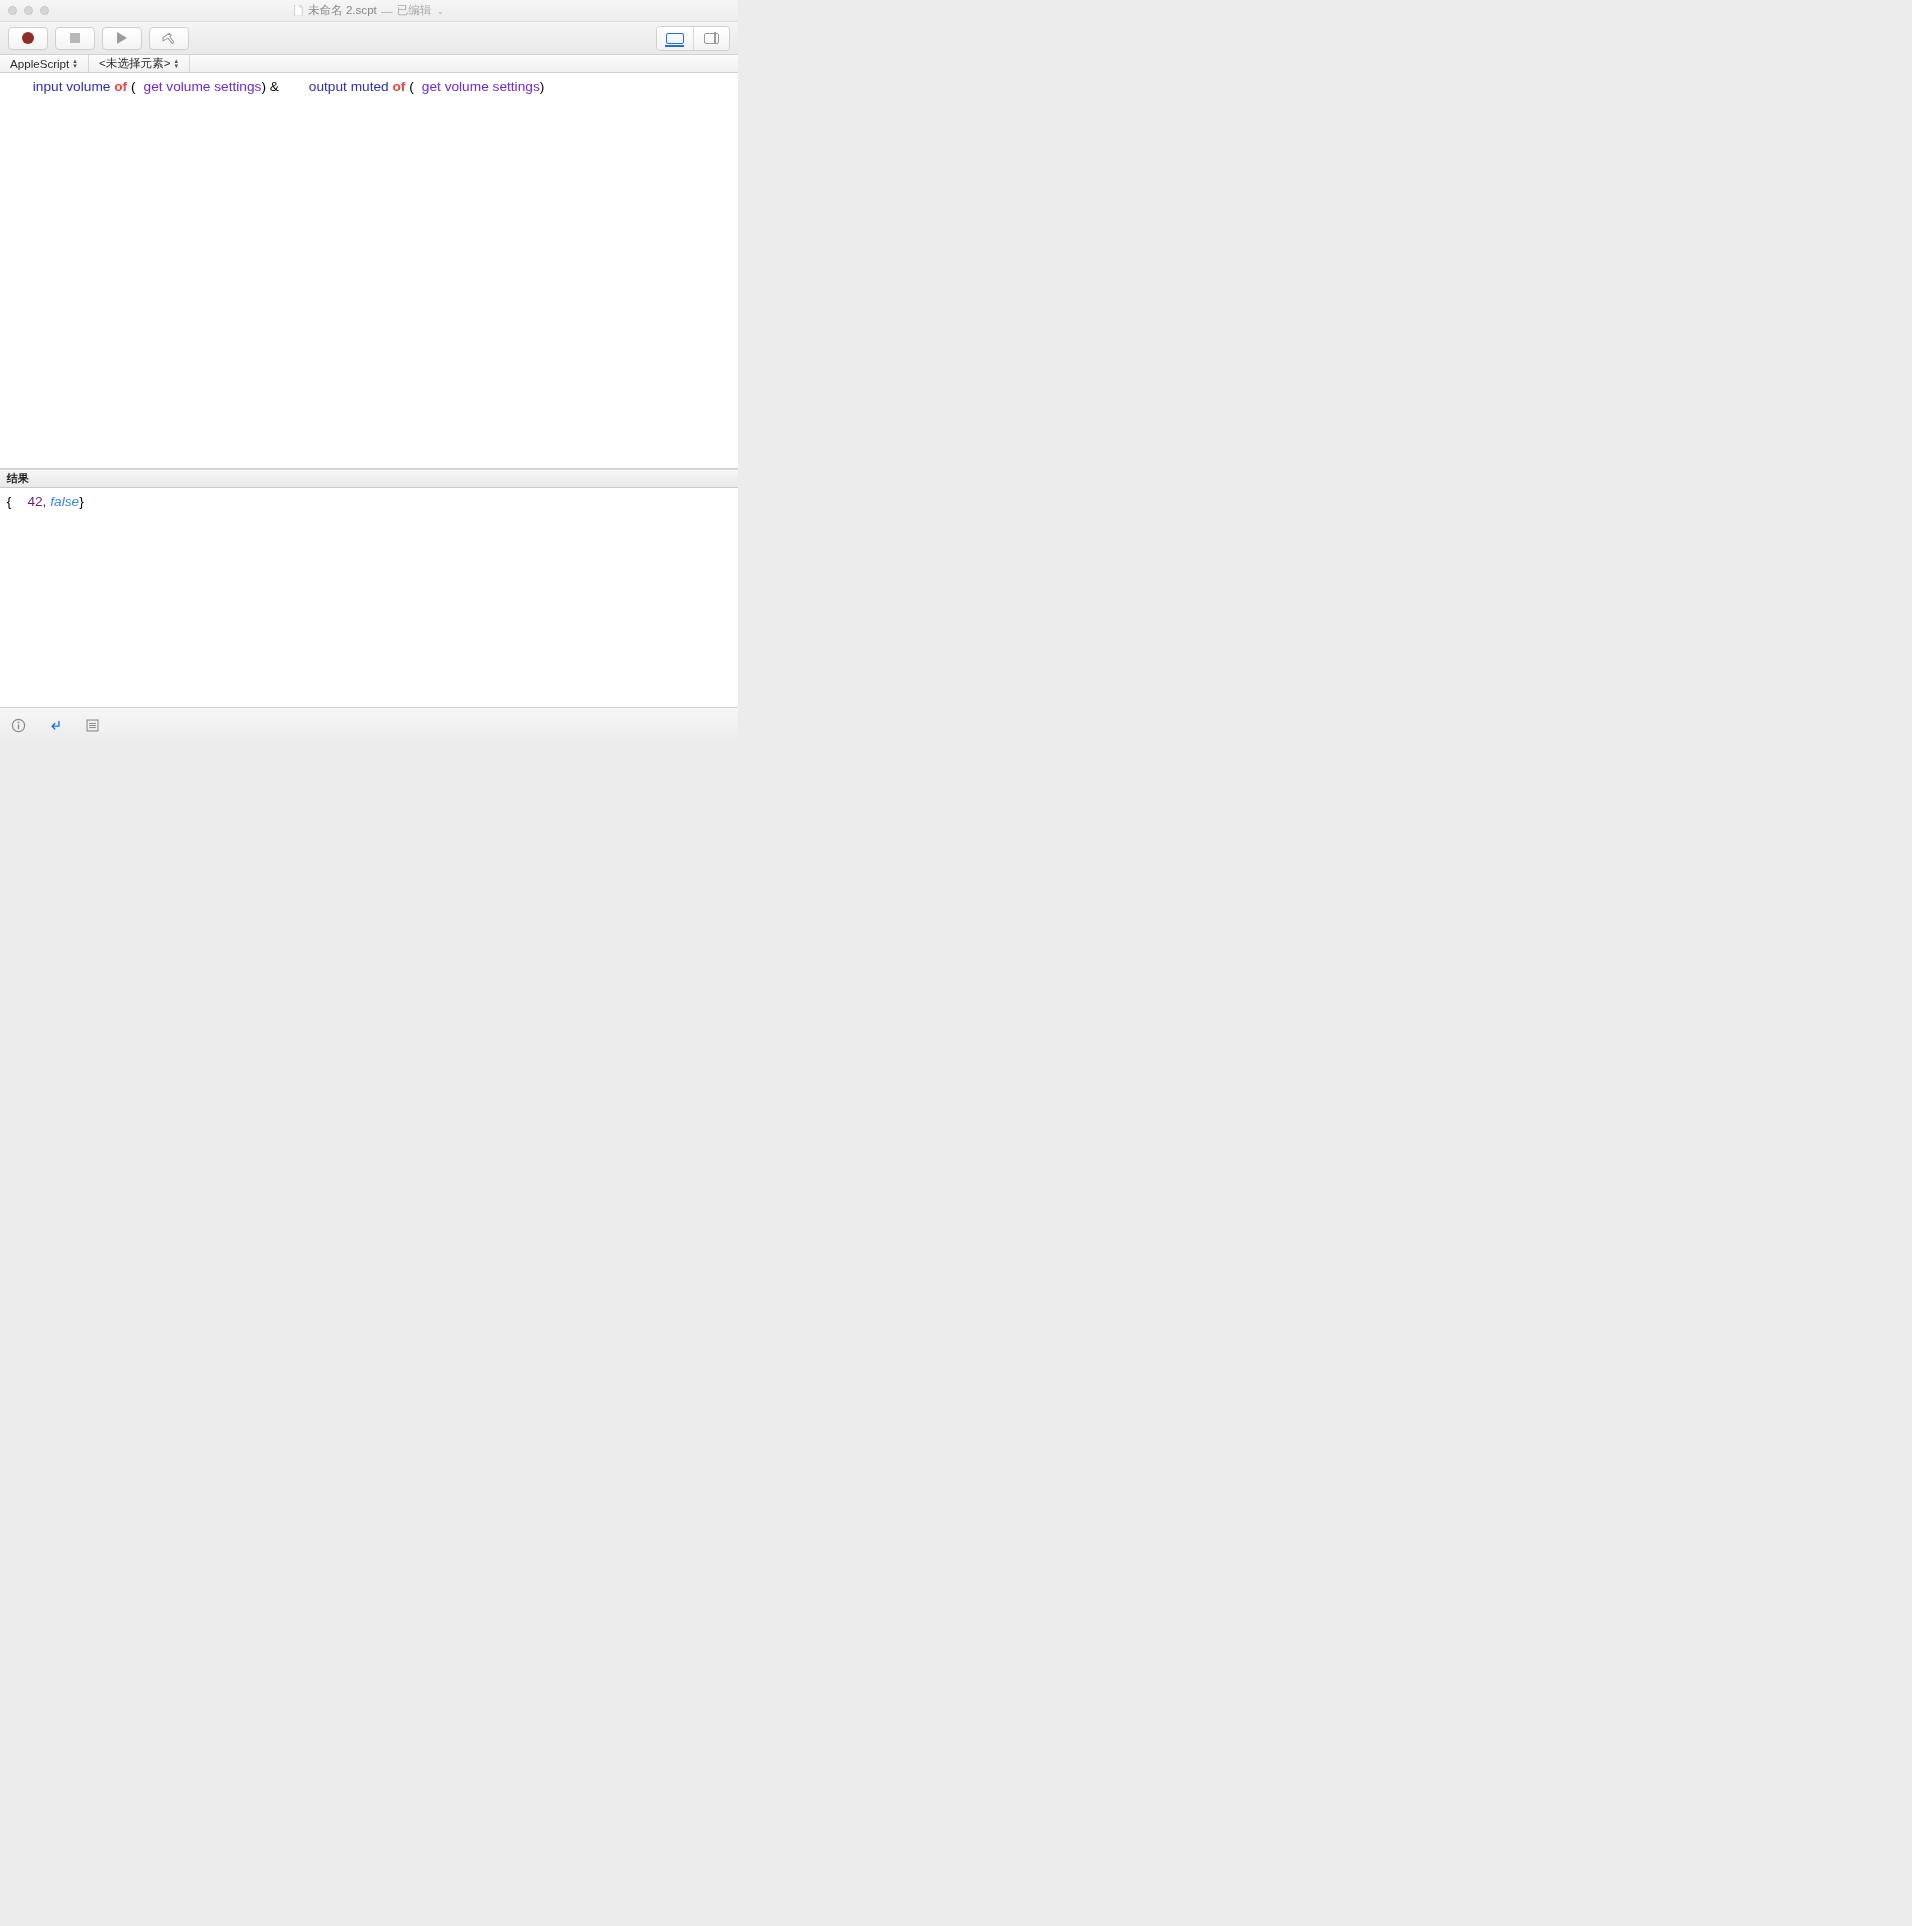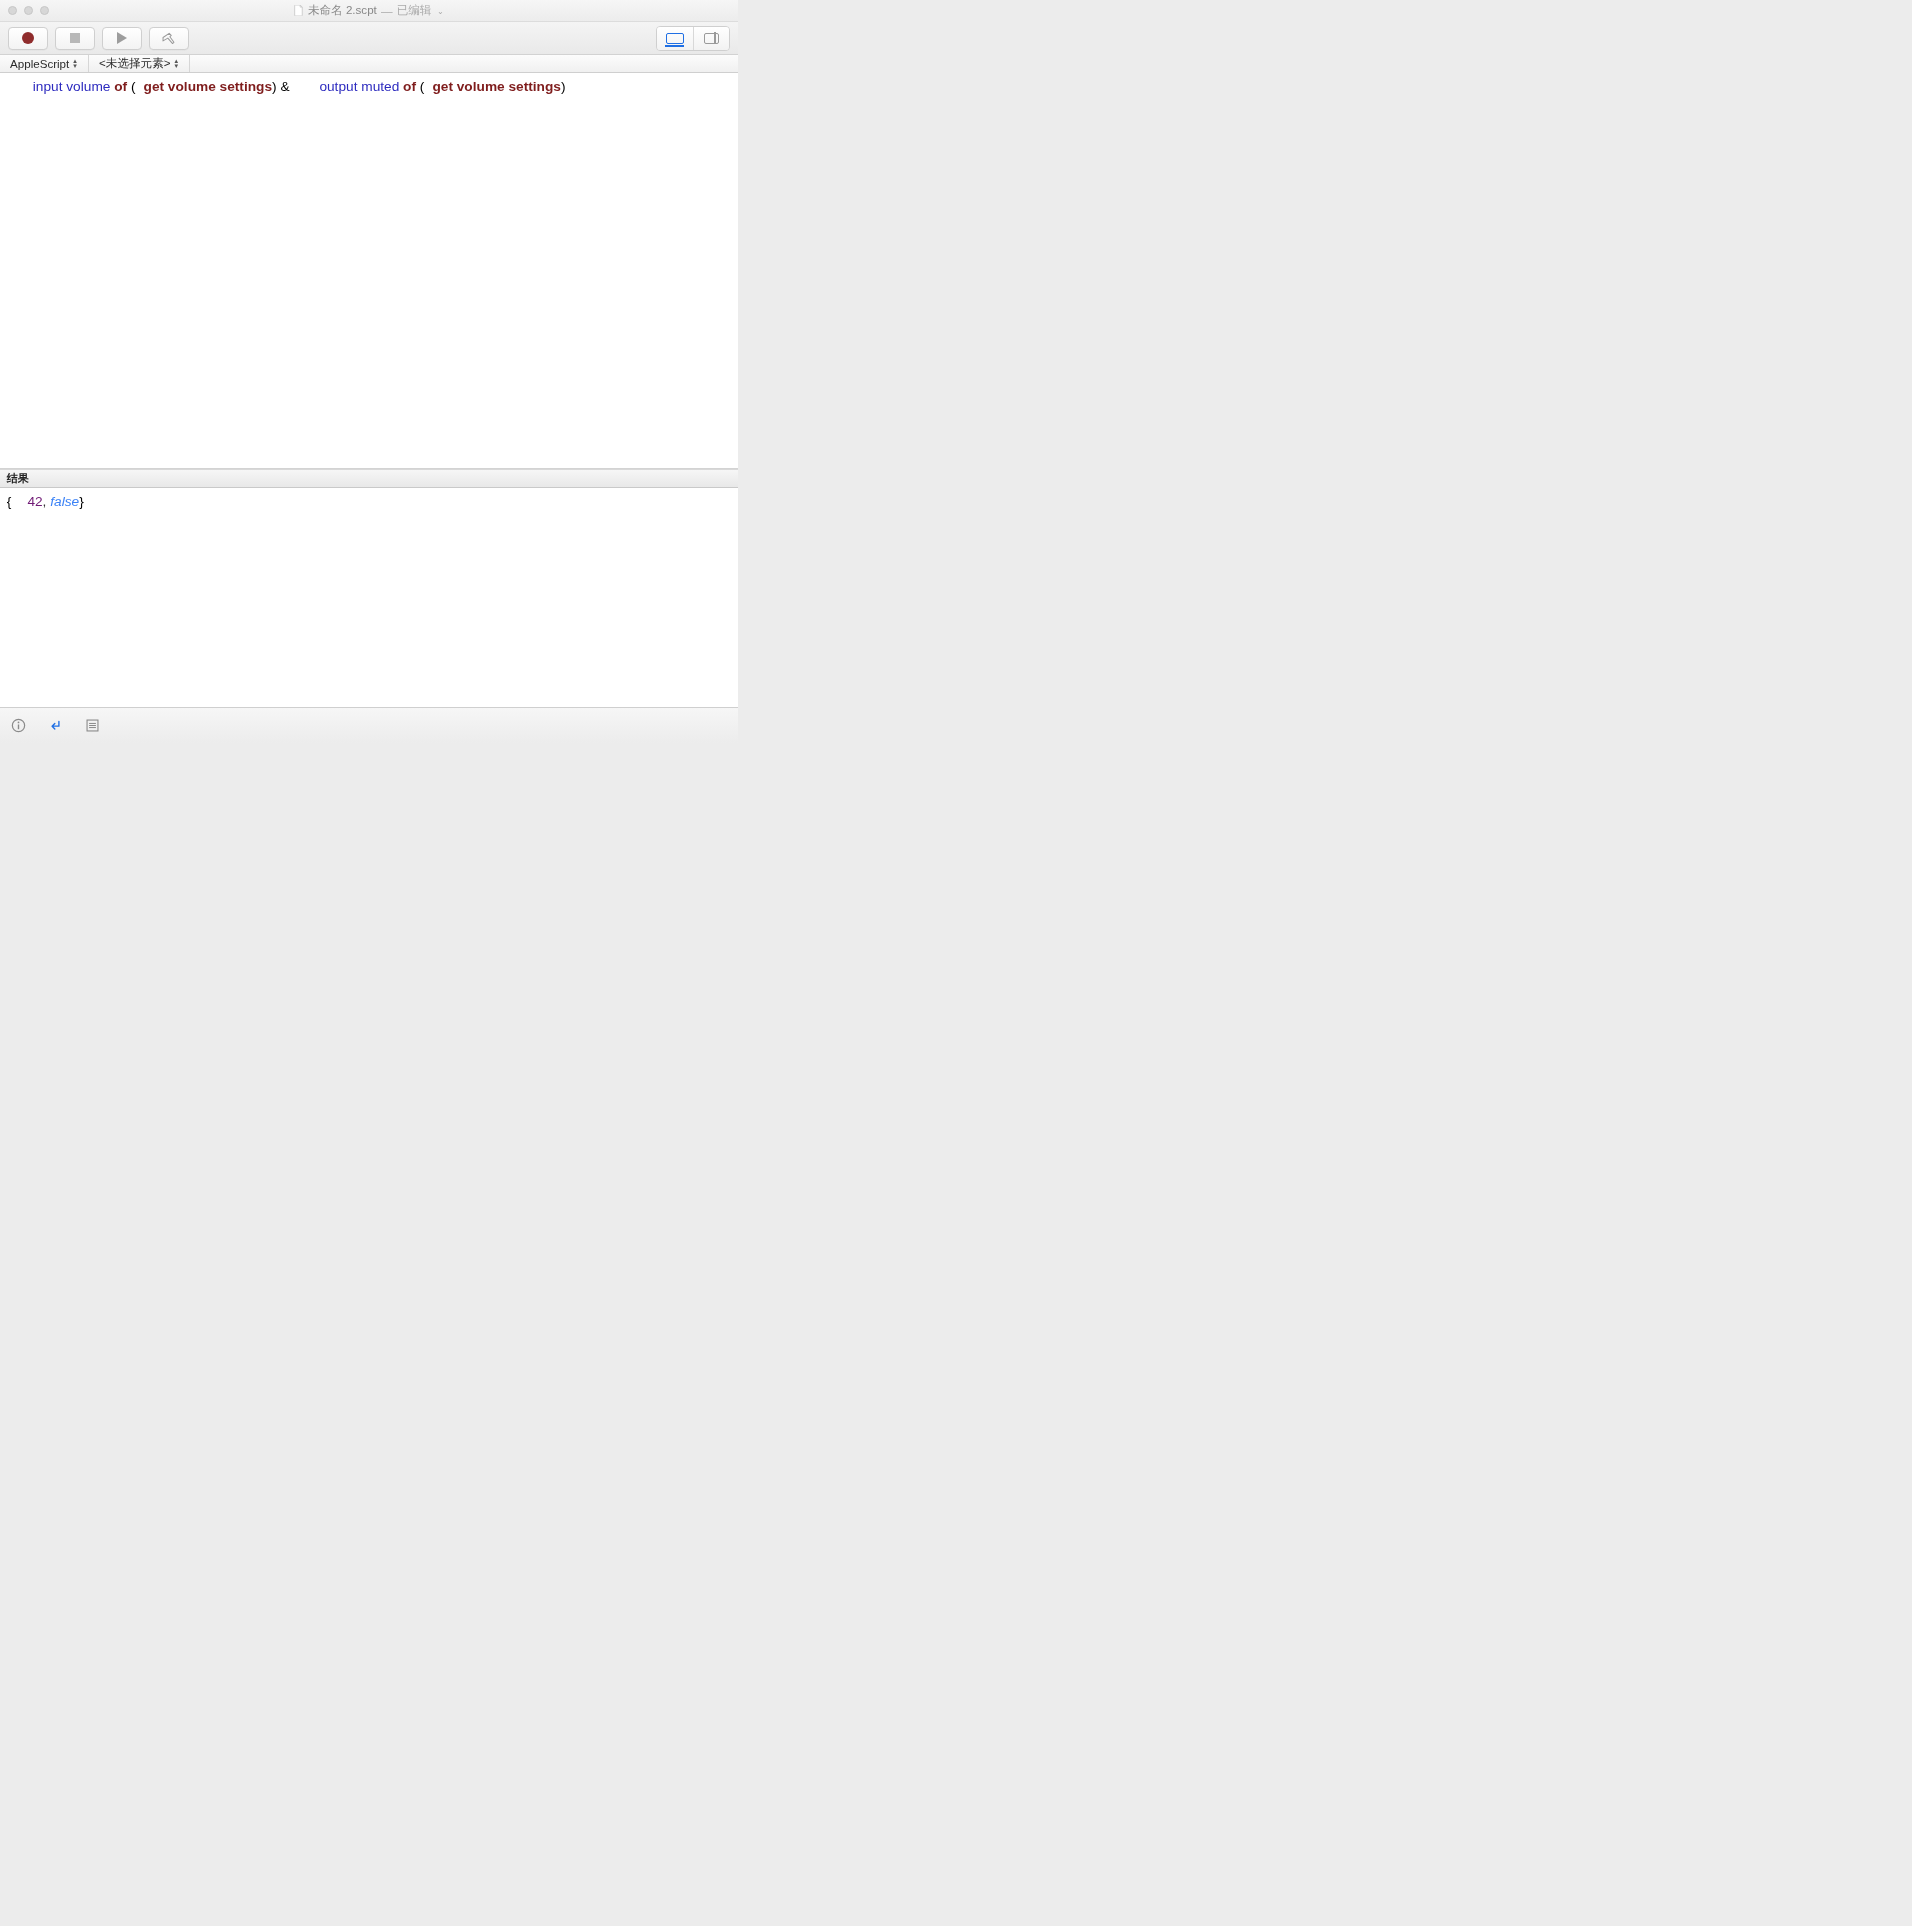--- a/index.html
+++ b/index.html
@@ -80,23 +80,23 @@
   .editor {
     height: 396px;
     background: #fff;
     border-bottom: 0.7px solid #d3d3d3;
     padding: 5.5px 6.8px;
     font-family: Verdana, Geneva, sans-serif;
     font-size: 13.7px;
     overflow:auto;
   }
   .kw-cmd { color:#2d2bbf;padding-left:26px; }
-  .kw-op  { color:#7f1d1d; font-weight:bold; }
+  .kw-op  { color:#ef4444; font-weight:bold; }
   .kw-par { color:#000; }
-  .kw-call{ color:#7f1d1d; font-weight:bold;padding-left:8px; }
+  .kw-call{ color:#6d28d9; font-weight:normal;padding-left:8px; }
   .kw-amp { color:#000; }
 
   .resulthdr {
     height: 19px; background: linear-gradient(#f6f6f6,#e8e8e8);
     border-top:0.7px solid #d8d8d8; border-bottom:0.7px solid #c9c9c9;
     padding: 0 6.8px; display:flex; align-items:center;
     font-size:11px; color:#222; font-weight:600;
   }
   .resultpane {
     background:#fff; height: 219px;

